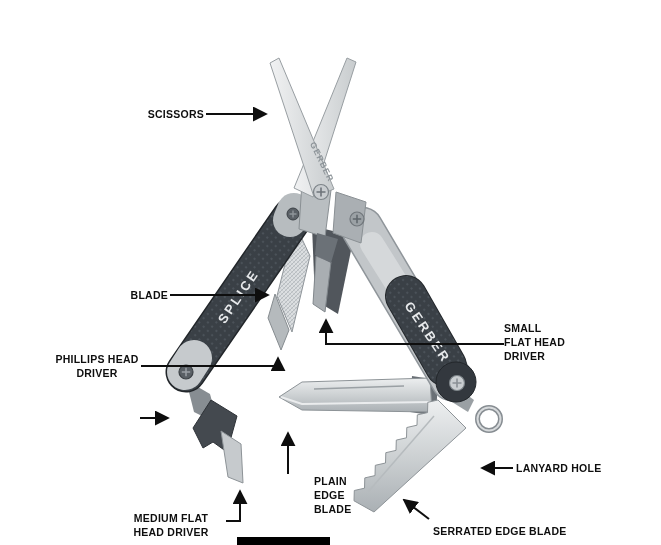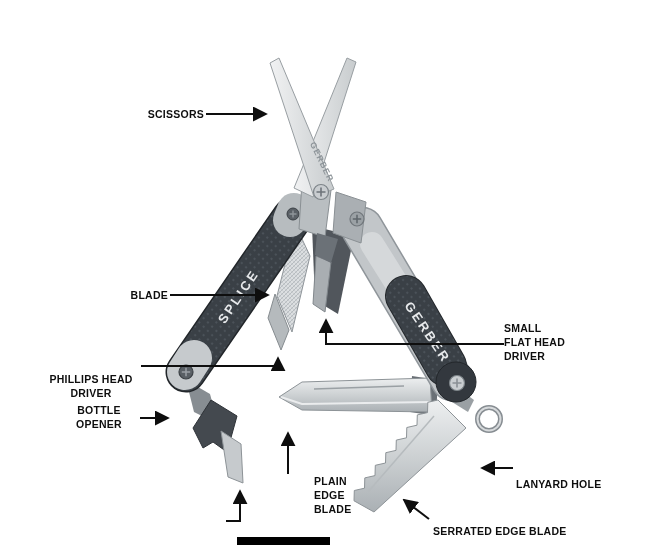--- a/index.html
+++ b/index.html
@@ -136,33 +136,33 @@
       <polyline points="288,474 288,433" marker-end="url(#arrow)"></polyline>
       <polyline points="513,468 482,468" marker-end="url(#arrow)"></polyline>
       <polyline points="429,519 404,500" marker-end="url(#arrow)"></polyline>
     </g>
   </svg>
 
   <div class="callout align-right" style="left:118px; top:107px; width:86px;">SCISSORS</div>
 
   <div class="callout align-right" style="left:96px; top:288px; width:72px;">BLADE</div>
 
-  <div class="callout align-center" style="left:40px; top:352px; width:102px;margin-top:20px;">PHILLIPS HEAD
+  <div class="callout align-center" style="left:46px; top:352px; width:102px;">PHILLIPS HEAD
 DRIVER</div>
 
-  <div class="callout align-center" style="left:60px; top:403px; width:78px;">BOTTLE
-OPENER</div>
 
+  <div class="callout align-center" style="left:118px; top:511px; width:106px;">MEDIUM FLAT
+HEAD DRIVER</div>
 
   <div class="callout" style="left:504px; top:321px; width:80px;">SMALL
 FLAT HEAD
 DRIVER</div>
 
   <div class="callout" style="left:314px; top:436px; width:60px;margin-top:38px;">PLAIN
 EDGE
 BLADE</div>
 
-  <div class="callout nowrap" style="left:516px; top:461px;margin-top:16px;">LANYARD HOLE</div>
+  <div class="callout nowrap" style="left:516px; top:461px;">LANYARD HOLE</div>
 
   <div class="callout nowrap" style="left:433px; top:524px;">SERRATED EDGE BLADE</div>
 
   <div class="bottom-bar"></div>
 </div>
 
 </body></html>

